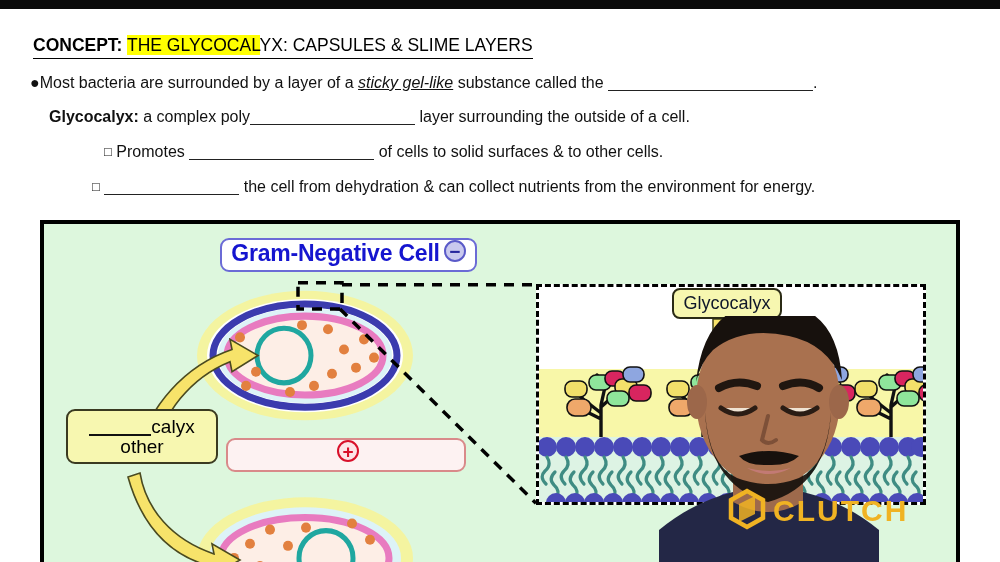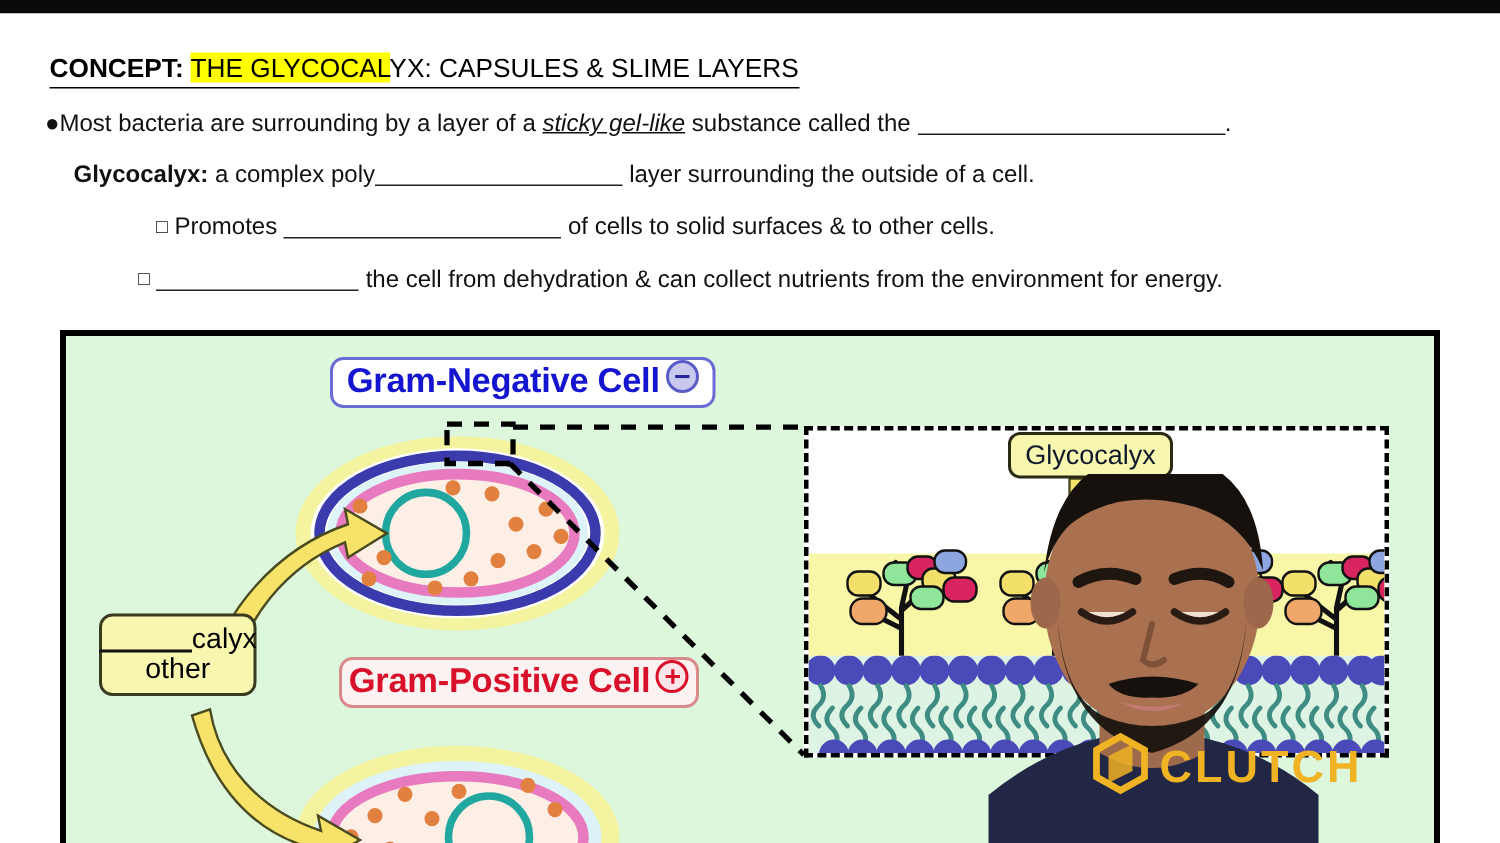--- a/index.html
+++ b/index.html
@@ -65,21 +65,21 @@
   .sign{
     display:inline-flex;align-items:center;justify-content:center;
     width:22px;height:22px;border-radius:50%;margin-left:4px;
     font-size:19px;line-height:1;font-weight:bold;box-sizing:border-box;
   }
   .sign-neg{border:2px solid #5a5ac8;background:#c9c9ee;color:#26269c;}
   .sign-pos{border:2px solid #d8102a;background:#fde4e8;color:#d8102a;}
 
   
   .calyx-box{
-    position:absolute;left:22px;top:185px;width:105px;height:55px;
+    position:absolute;left:22px;top:185px;width:152px;height:55px;
     background:#f7f7b0;border:2px solid #3a3a20;border-radius:9px;
     display:flex;flex-direction:column;align-items:center;justify-content:center;
     font-size:19px;color:#000;line-height:1.05;box-sizing:border-box;z-index:6;
   }
   .calyx-box .ln1{white-space:nowrap;}
   .calyx-blank{display:inline-block;width:62px;border-bottom:2px solid #111;vertical-align:-3px;}
 
   
   .glyco-box{
     position:absolute;left:133px;top:1px;width:110px;height:31px;
@@ -109,21 +109,21 @@
   <div class="topbar"></div>
 
   <div class="notes">
 
     <div class="concept-line">
       <span class="concept-label">CONCEPT:</span>
       <span class="hl">THE GLYCOCAL</span><span>YX: CAPSULES &amp; SLIME LAYERS</span>
     </div>
 
     <div class="bullet-line l1">
-      <span>●</span><span>Most bacteria are surrounding by a layer of a </span><span class="ital">sticky gel-like</span><span> substance called the </span><span class="blank b-205"></span><span>.</span>
+      <span>●</span><span>Most bacteria are surrounded by a layer of a </span><span class="ital">sticky gel-like</span><span> substance called the </span><span class="blank b-205"></span><span>.</span>
     </div>
 
     <div class="bullet-line l2">
       <span class="bold">Glycocalyx:</span><span> a complex poly</span><span class="blank b-165"></span><span> layer surrounding the outside of a cell.</span>
     </div>
 
     <div class="bullet-line l3">
       <span class="sq">□</span><span> Promotes </span><span class="blank b-185"></span><span> of cells to solid surfaces &amp; to other cells.</span>
     </div>
 
@@ -357,21 +357,20 @@
         <span>Glycocalyx</span>
       </div>
     </div>
 
     <div class="pill pill-neg">
       <span>Gram-Negative Cell</span>
       <span class="sign sign-neg">−</span>
     </div>
 
     <div class="pill pill-pos">
-      <span>Gram-Positive Cell</span>
       <span class="sign sign-pos">+</span>
     </div>
 
     <div class="calyx-box">
       <div class="ln1"><span class="calyx-blank"></span><span>calyx</span></div>
       <div>other</div>
     </div>
   </div>
 
   <div class="webcam">

